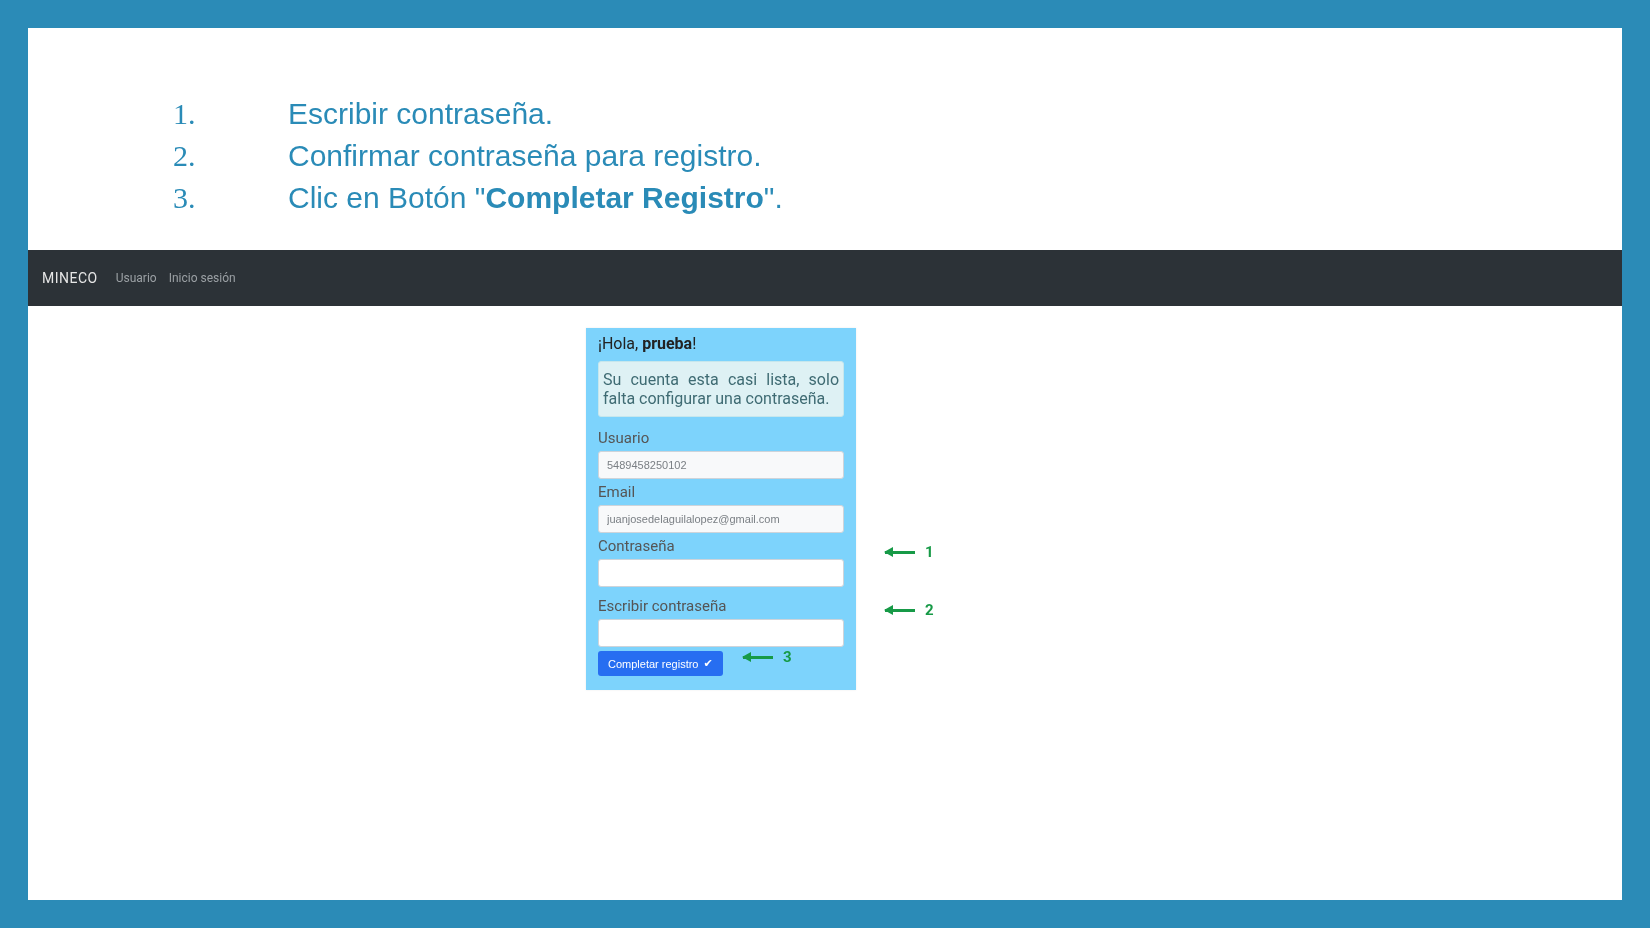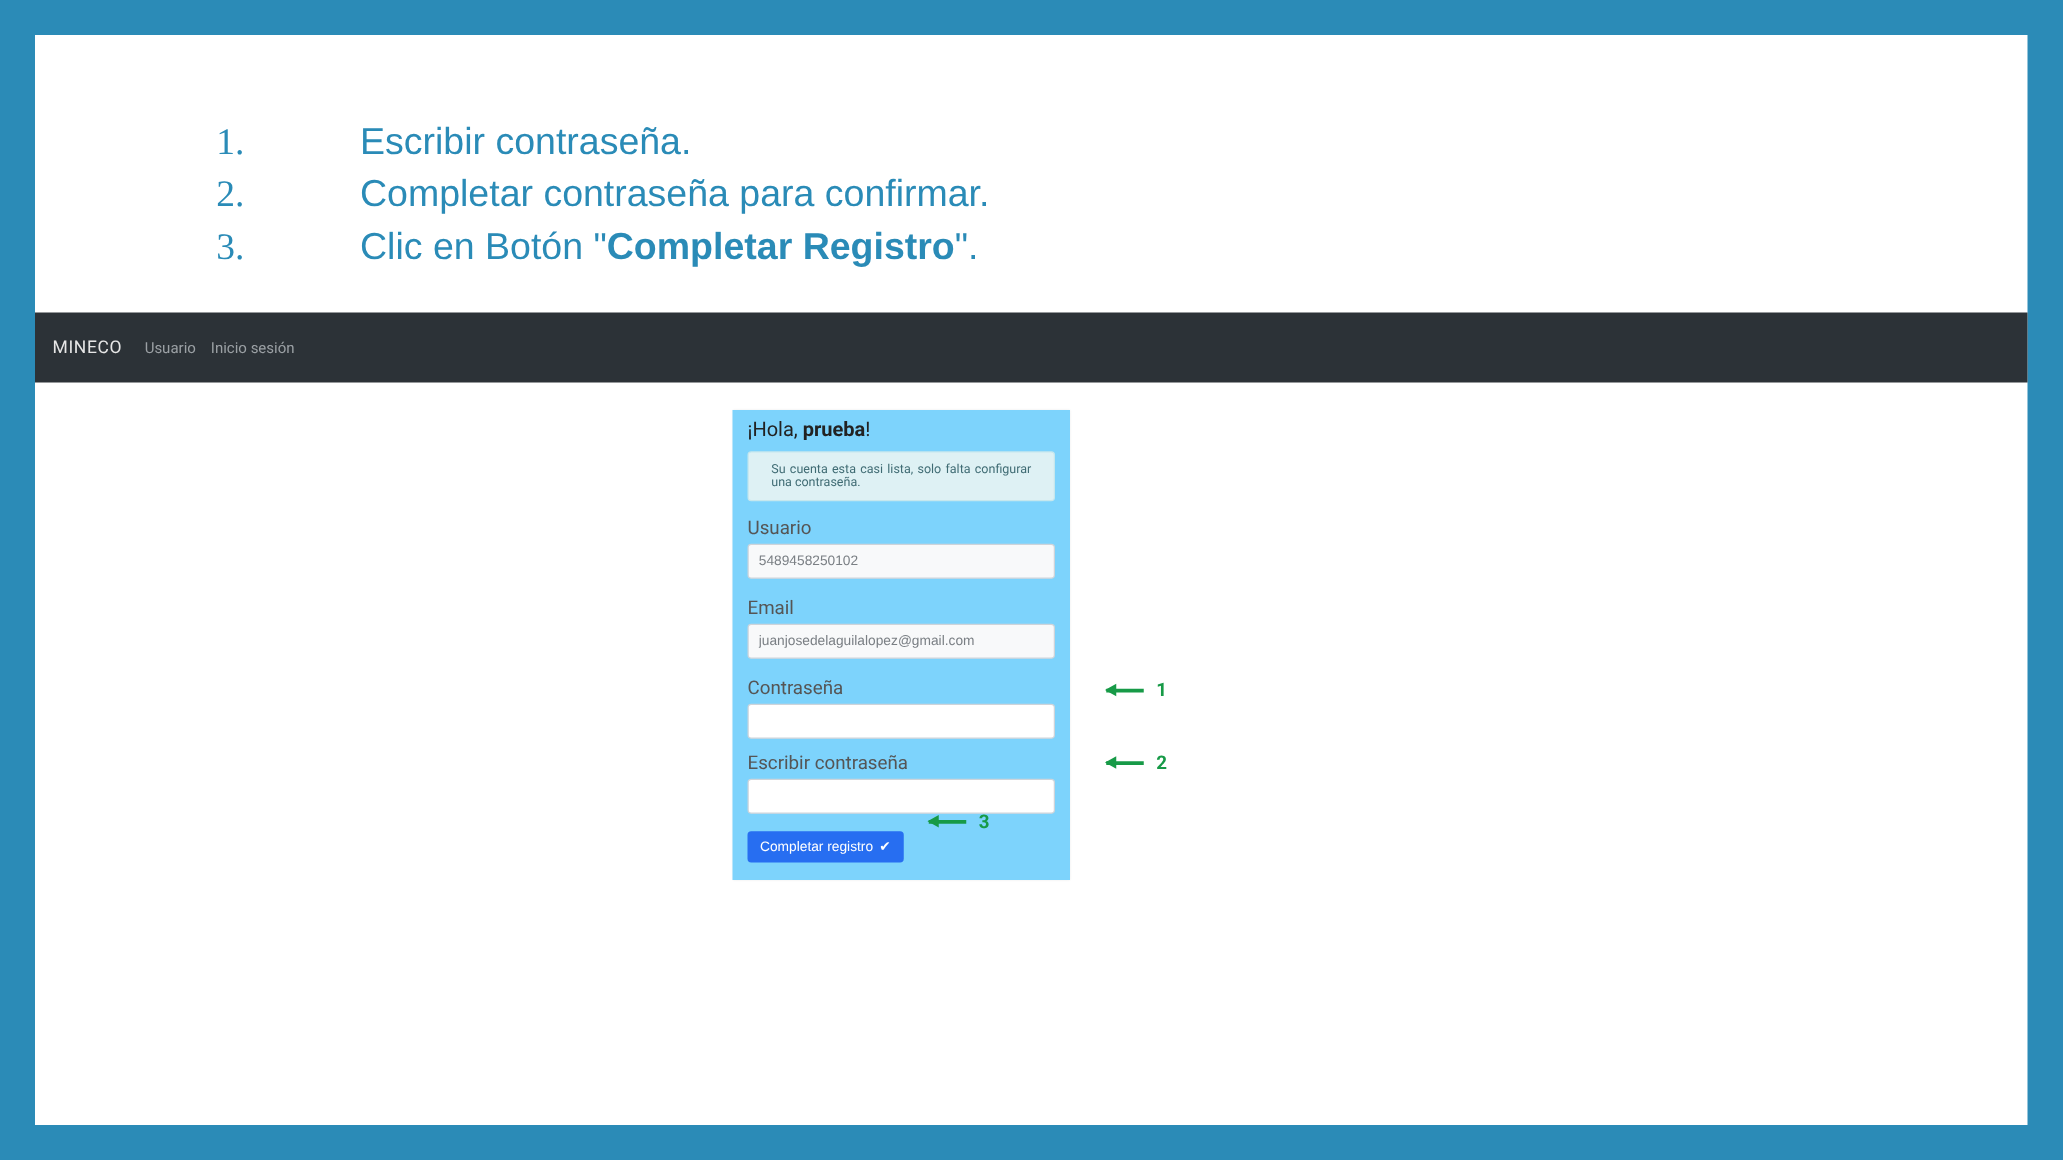--- a/index.html
+++ b/index.html
@@ -74,42 +74,42 @@
     .greeting {
       font-size: 16px;
       color: #222;
       margin-bottom: 8px;
     }
     .greeting .bold { font-weight: 700; }
     .alert-info {
       background: #def1f4;
       border: 1px solid #c6e7ed;
       border-radius: 3px;
-      padding: 8px 18px;
-      font-size: 10px;
+      padding: 8px 4px;
+      font-size: 16px;
       color: #3f6b73;
       text-align: justify;
       margin-bottom: 12px;
     }
     .form-label {
       font-size: 15px;
       color: #555;
       margin-bottom: 4px;
       display: block;
     }
     .form-input {
       width: 100%;
       height: 28px;
       border: 1px solid #ced4da;
       border-radius: 3px;
       padding: 0 8px;
       font-size: 11px;
       color: #555;
       background: #fff;
-      margin-bottom: 14px;
+      margin-bottom: 4px;
     }
     .form-input[readonly] {
       background: #f8f9fa;
       color: #7a7f84;
     }
     .form-input.tight { margin-bottom: 10px; }
     .btn-primary {
       background: #276ef1;
       color: #fff;
       border: none;
@@ -164,21 +164,21 @@
     <div class="instructions">
       <div class="instruction-row">
         <span class="instruction-num">1.</span>
         <span class="instruction-text">
           <span>Escribir contraseña.</span>
         </span>
       </div>
       <div class="instruction-row">
         <span class="instruction-num">2.</span>
         <span class="instruction-text">
-          <span>Completar contraseña para confirmar.</span>
+          <span>Confirmar contraseña para registro.</span>
         </span>
       </div>
       <div class="instruction-row">
         <span class="instruction-num">3.</span>
         <span class="instruction-text">
           <span>Clic en Botón "</span><span class="bold">Completar Registro</span><span>".</span>
         </span>
       </div>
     </div>
 

